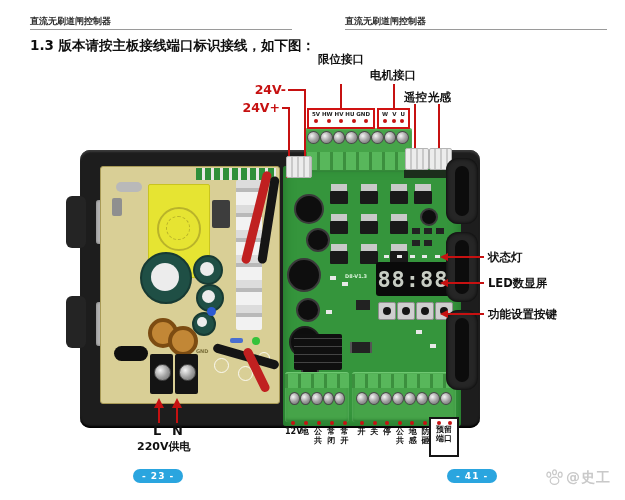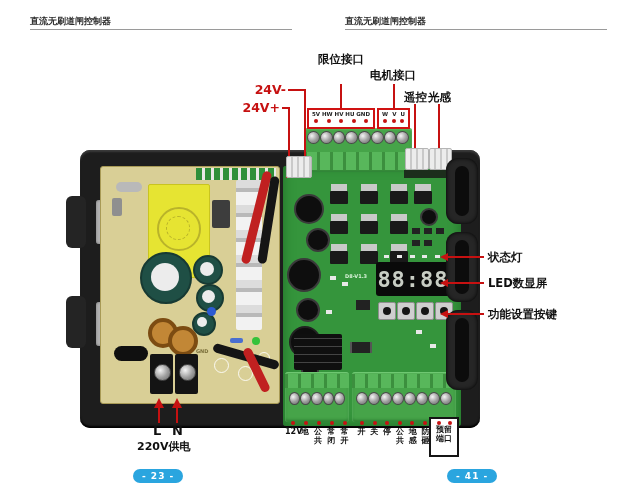--- a/index.html
+++ b/index.html
@@ -79,20 +79,21 @@
 </style>
 </head>
 <body>
 
 <div class="page">
 
   <div class="hdr" style="left:30px;">直流无刷道闸控制器</div>
   <div class="hdr-rule" style="left:30px;width:262px;"></div>
   <div class="hdr" style="left:345px;">直流无刷道闸控制器</div>
   <div class="hdr-rule" style="left:345px;width:262px;"></div>
+  <div class="heading">1.3 版本请按主板接线端口标识接线，如下图：</div>
 
   <div>
 
     <div class="case"></div>
     <div class="tab" style="left:66px;top:196px;"></div>
     <div class="tab" style="left:66px;top:296px;"></div>
     <div class="clip" style="left:96px;top:200px;"></div>
     <div class="clip" style="left:96px;top:302px;"></div>
 
     <div class="pboard"></div>
@@ -384,14 +385,25 @@
           <i class="dot"></i>
           <i class="dot"></i>
         </div>
       <div class="tlabel">预留
 端口</div>
     </div>
   </div>
 
   <div class="badge" style="left:133px;">- 23 -</div>
   <div class="badge" style="left:447px;">- 41 -</div>
+  <div class="watermark">
+    <svg width="19" height="19" viewBox="0 0 20 20">
+      <g fill="none" stroke="#c9c9c9" stroke-width="1.3">
+        <ellipse cx="4" cy="7" rx="2" ry="2.6"></ellipse>
+        <ellipse cx="10" cy="4.5" rx="2" ry="2.6"></ellipse>
+        <ellipse cx="16" cy="7" rx="2" ry="2.6"></ellipse>
+        <ellipse cx="10" cy="13.5" rx="4.5" ry="3.8"></ellipse>
+      </g>
+    </svg>
+    <span>@史工</span>
+  </div>
 
 </div>
 
 </body></html>

